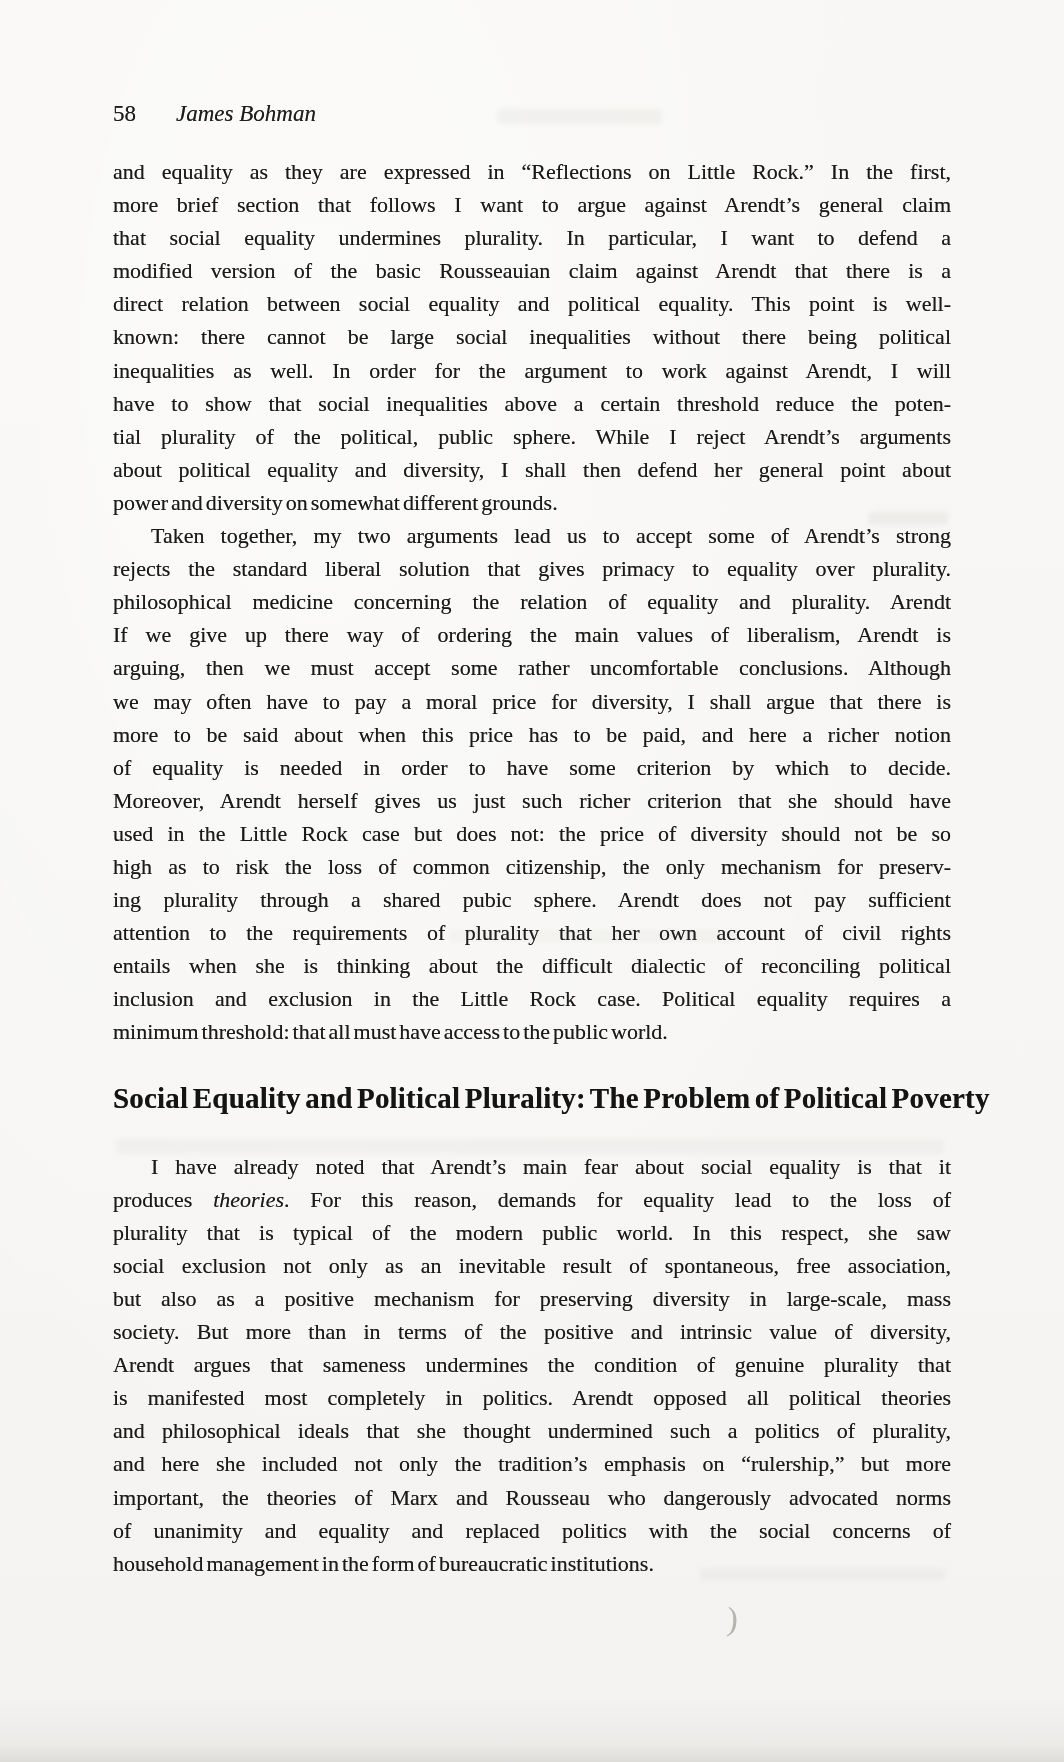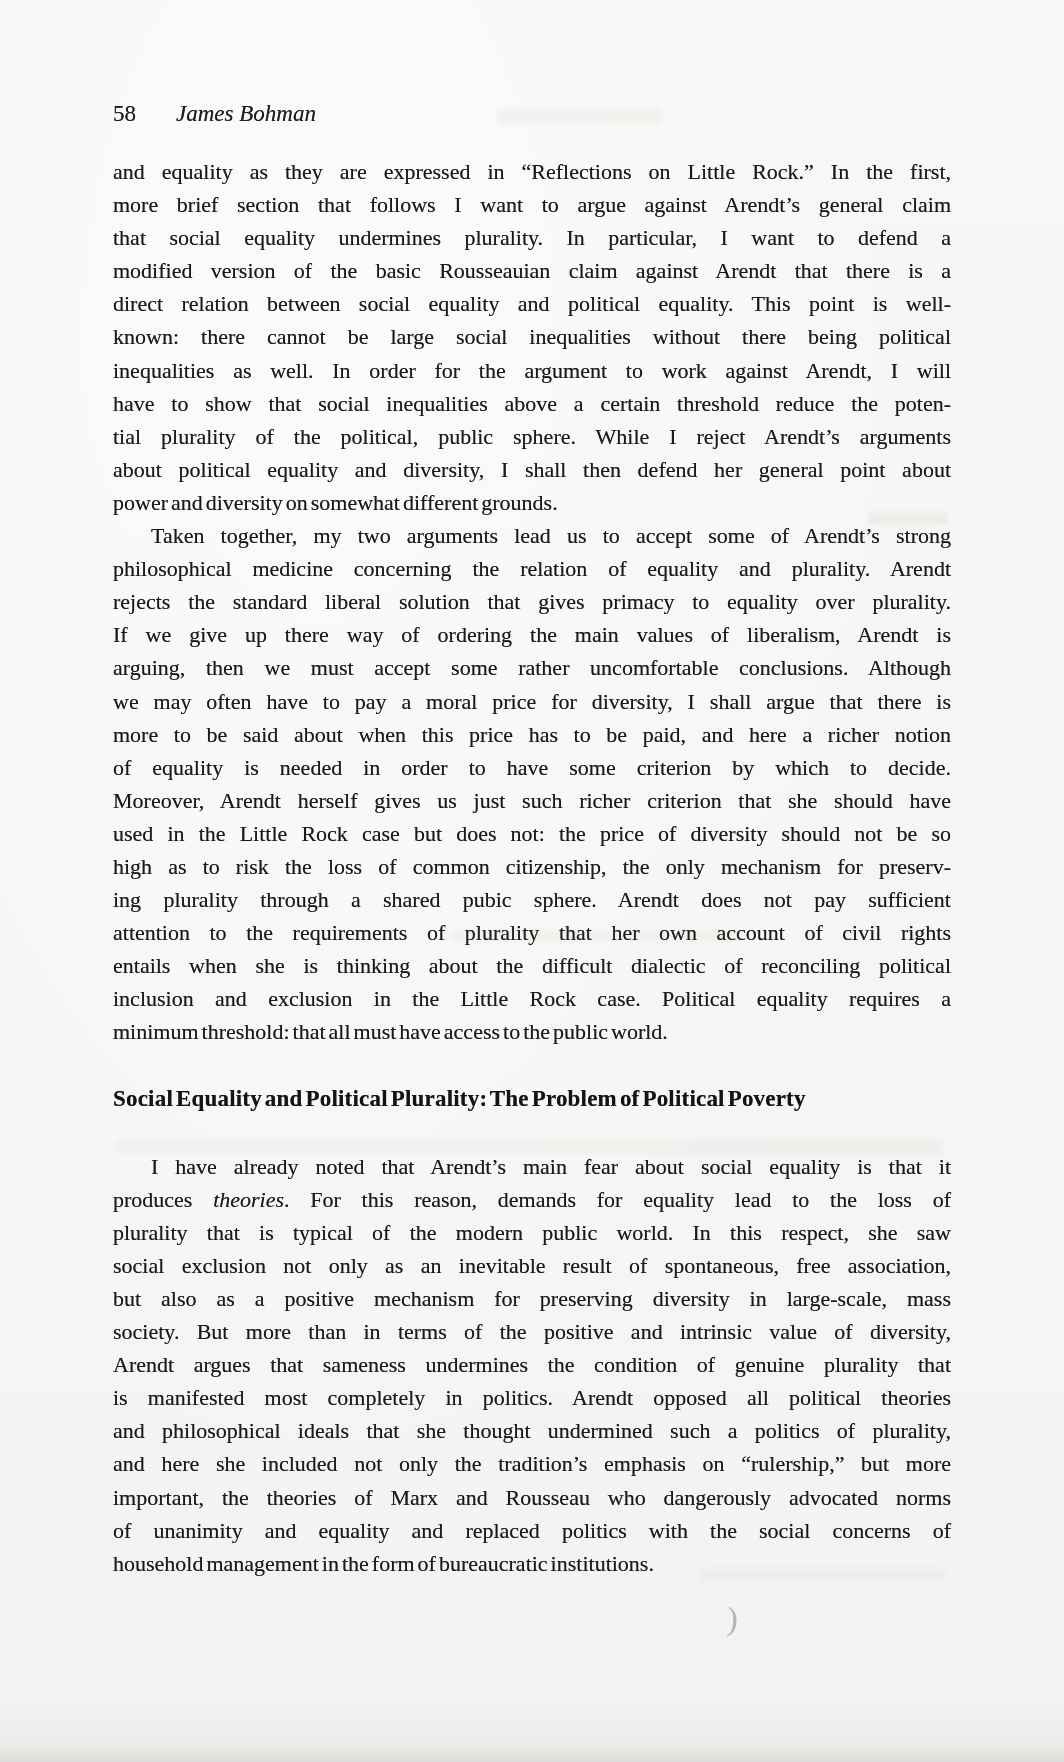--- a/index.html
+++ b/index.html
@@ -29,21 +29,21 @@
     font-size: 22px; line-height: 33.1px;
     color: #1a1a1a;
     word-spacing: -2.5px;
     text-shadow: 0 0 0.5px rgba(25,25,25,0.6);
   }
   .para .line { text-align: justify; text-align-last: justify; }
   .para .line.last { text-align-last: auto; }
   .para .line.indent { text-indent: 38px; }
 
   .section-heading {
-    font-size: 23px; font-weight: bold;
+    font-size: 29px; font-weight: bold;
     line-height: 33.1px;
     margin: 33px 0 35px 0;
     word-spacing: -3px; letter-spacing: 0.2px;
     white-space: nowrap;
     color: #141414;
   }
 
   
   .ghost {
     position: absolute;
@@ -91,22 +91,22 @@
         <div class="line">direct relation between social equality and political equality. This point is well-</div>
         <div class="line">known: there cannot be large social inequalities without there being political</div>
         <div class="line">inequalities as well. In order for the argument to work against Arendt, I will</div>
         <div class="line">have to show that social inequalities above a certain threshold reduce the poten-</div>
         <div class="line">tial plurality of the political, public sphere. While I reject Arendt’s arguments</div>
         <div class="line">about political equality and diversity, I shall then defend her general point about</div>
         <div class="line last">power and diversity on somewhat different grounds.</div>
       </div>
     <div class="para">
         <div class="line indent">Taken together, my two arguments lead us to accept some of Arendt’s strong</div>
+        <div class="line">rejects the standard liberal solution that gives primacy to equality over plurality.</div>
         <div class="line">philosophical medicine concerning the relation of equality and plurality. Arendt</div>
-        <div class="line">rejects the standard liberal solution that gives primacy to equality over plurality.</div>
         <div class="line">If we give up there way of ordering the main values of liberalism, Arendt is</div>
         <div class="line">arguing, then we must accept some rather uncomfortable conclusions. Although</div>
         <div class="line">we may often have to pay a moral price for diversity, I shall argue that there is</div>
         <div class="line">more to be said about when this price has to be paid, and here a richer notion</div>
         <div class="line">of equality is needed in order to have some criterion by which to decide.</div>
         <div class="line">Moreover, Arendt herself gives us just such richer criterion that she should have</div>
         <div class="line">used in the Little Rock case but does not: the price of diversity should not be so</div>
         <div class="line">high as to risk the loss of common citizenship, the only mechanism for preserv-</div>
         <div class="line">ing plurality through a shared pubic sphere. Arendt does not pay sufficient</div>
         <div class="line">attention to the requirements of plurality that her own account of civil rights</div>

